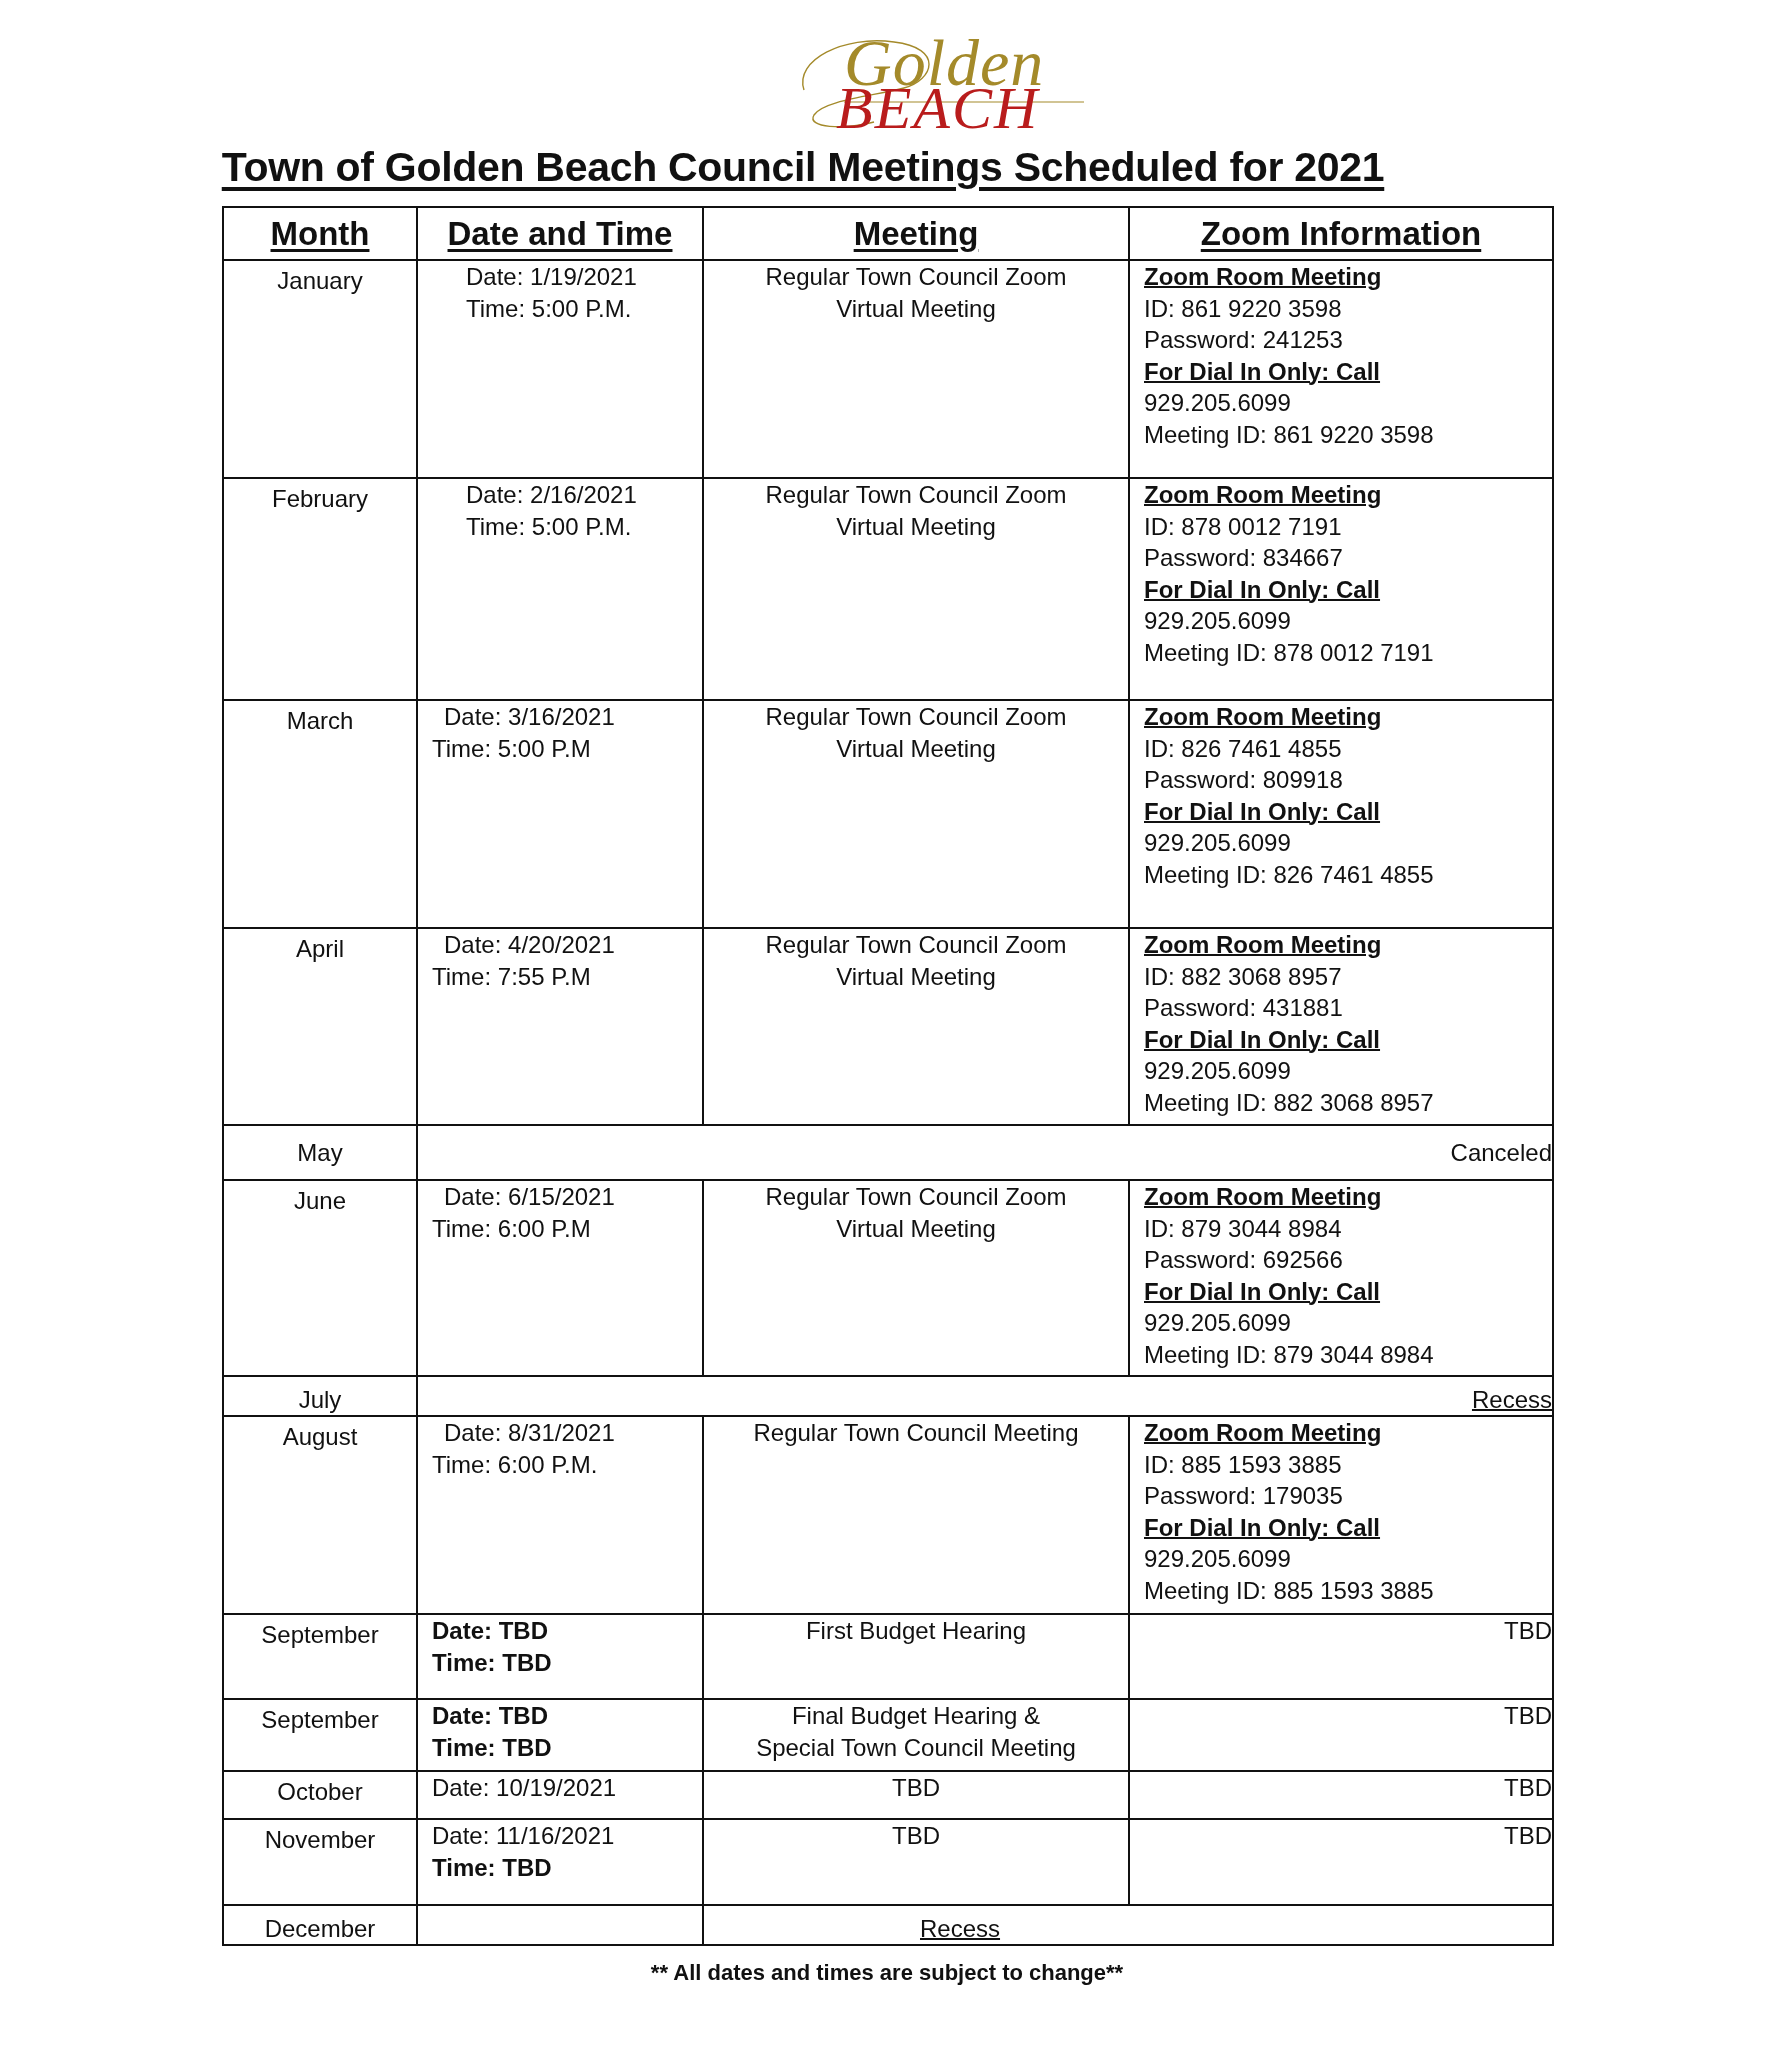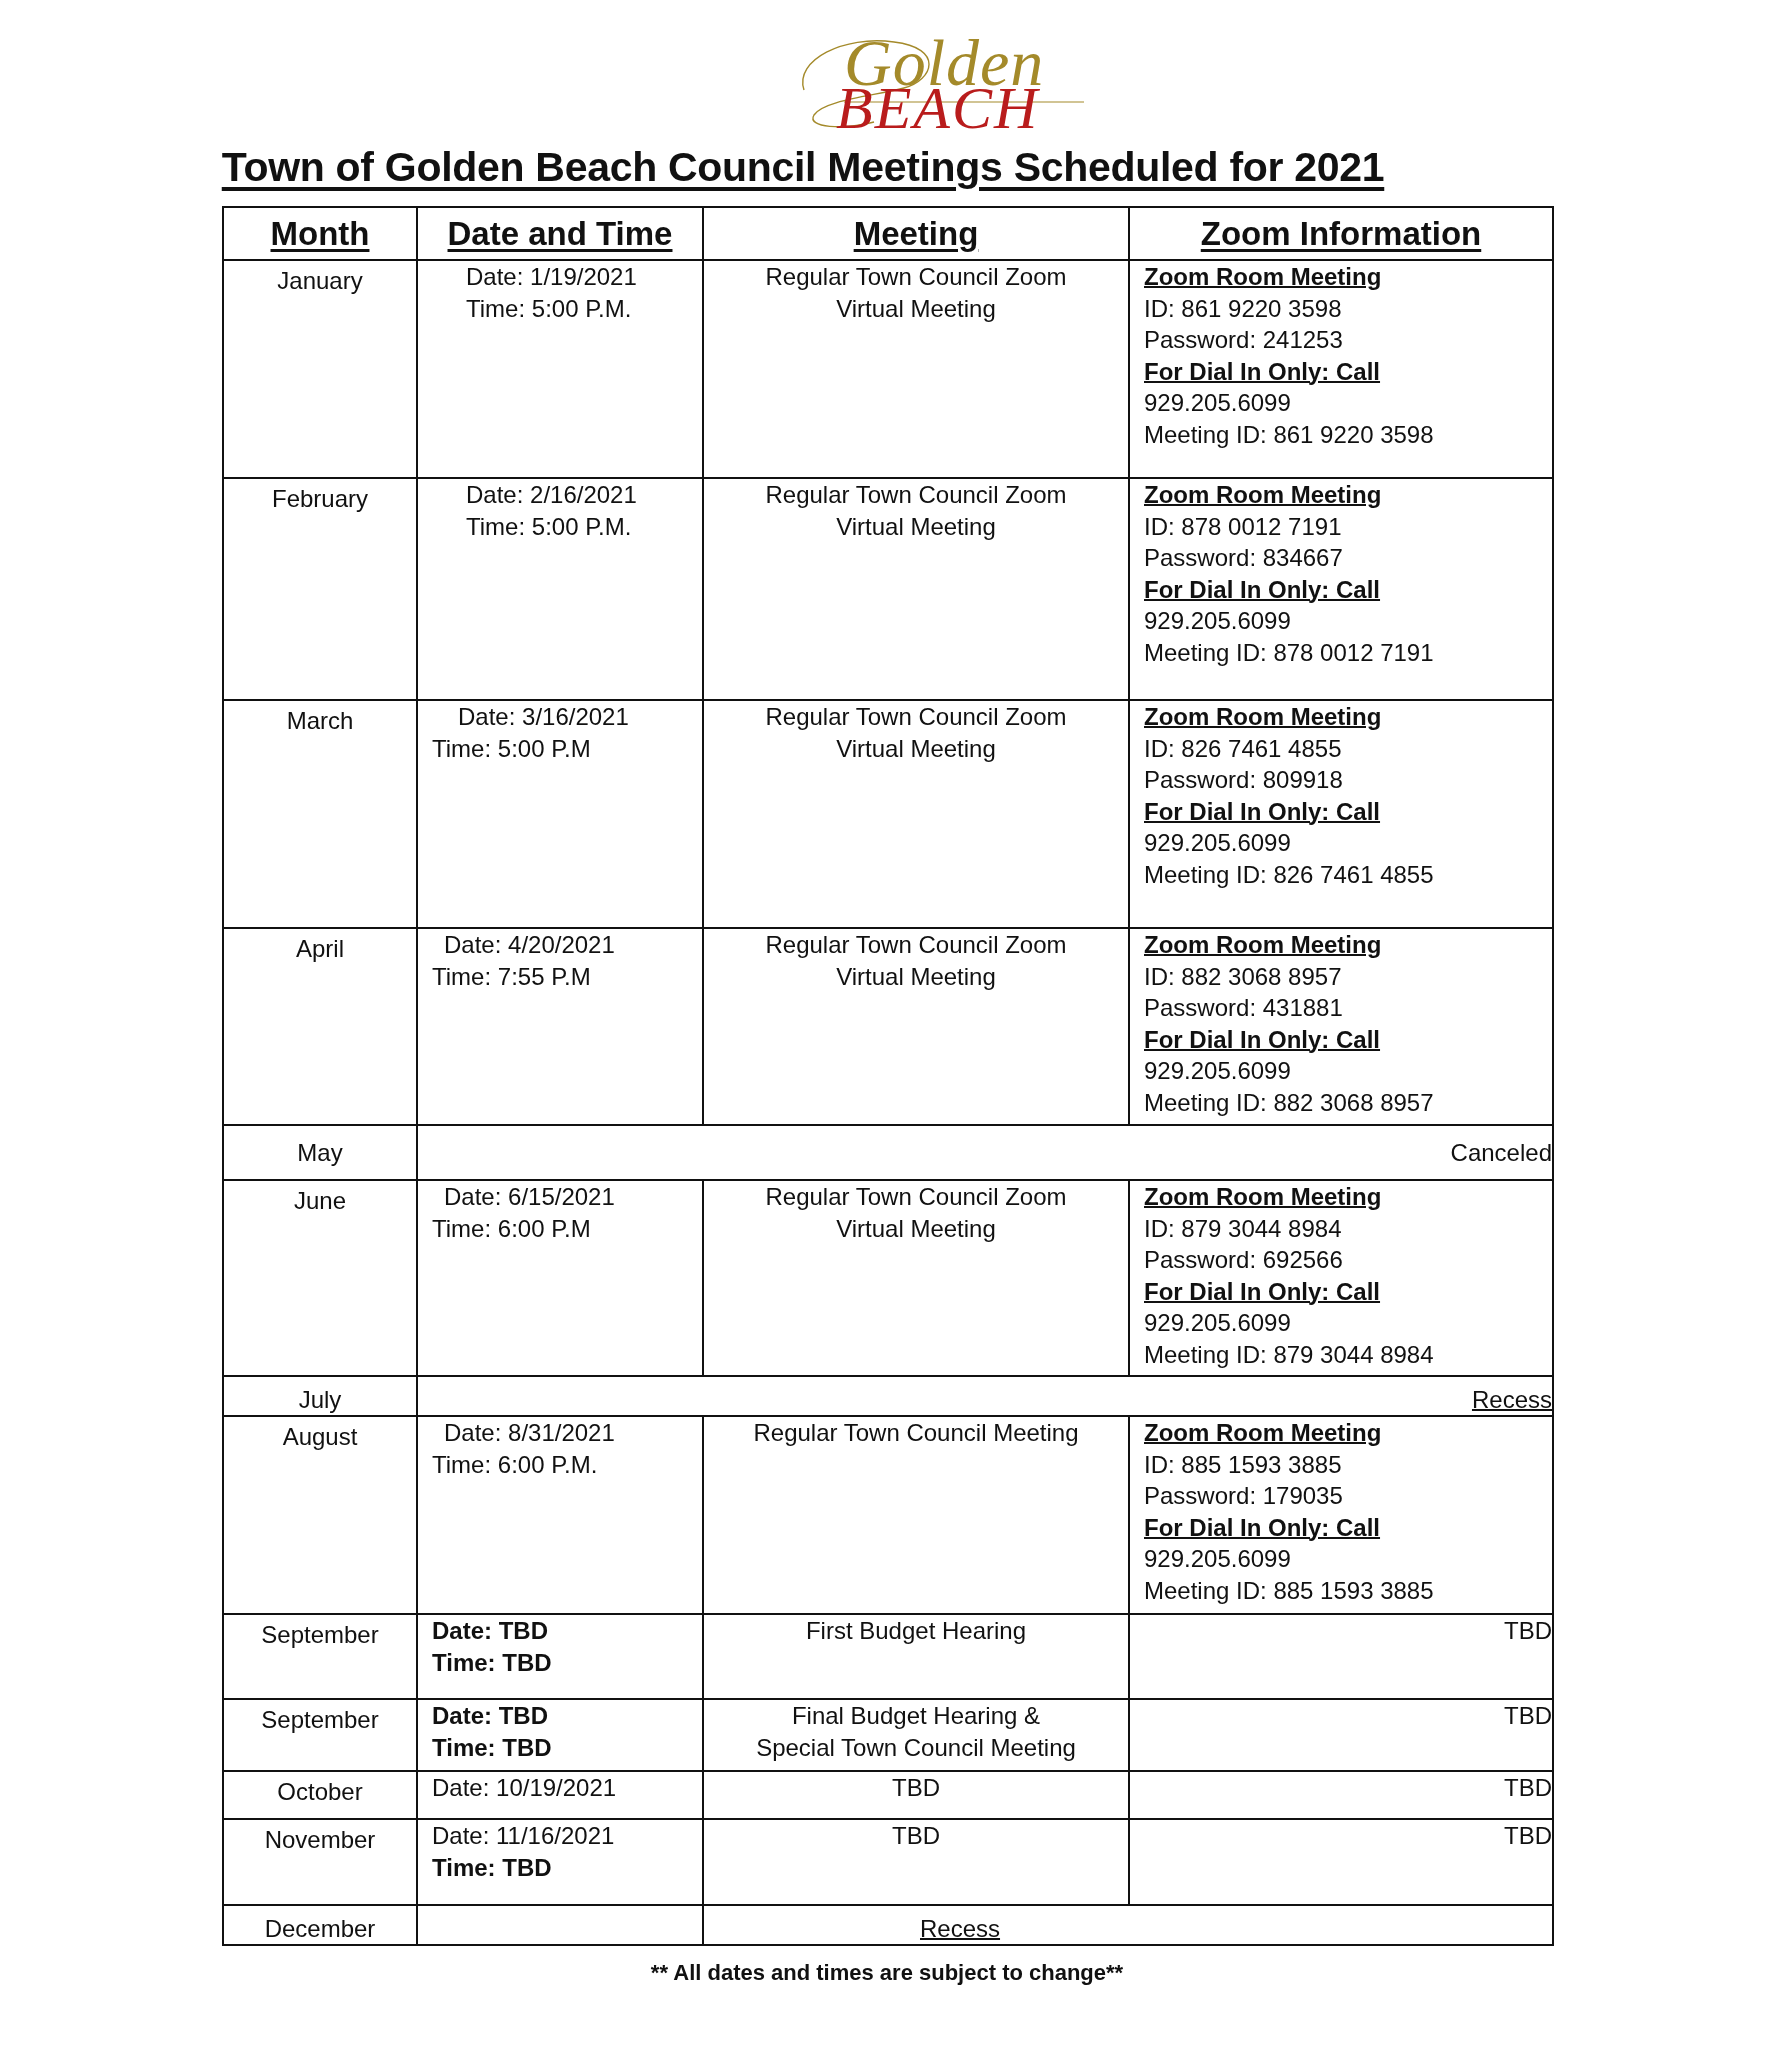--- a/index.html
+++ b/index.html
@@ -132,21 +132,21 @@
           <div class="zoom-head">For Dial In Only: Call</div>
           <div>929.205.6099</div>
           <div>Meeting ID: 878 0012 7191</div>
         </div>
       </td>
     </tr>
 
     <tr style="height:228px">
       <td class="c-month">March</td>
       <td class="cell-pad">
-        <div class="date-inner" style="padding-left:40px">Date: 3/16/2021</div>
+        <div class="date-inner" style="padding-left:26px">Date: 3/16/2021</div>
         <div class="date-inner left">Time: 5:00 P.M</div>
       </td>
       <td class="c-meet cell-pad">
         <div>Regular Town Council Zoom</div>
         <div>Virtual Meeting</div>
       </td>
       <td class="cell-pad">
         <div class="zoom-inner">
           <div class="zoom-head">Zoom Room Meeting</div>
           <div>ID: 826 7461 4855</div>

